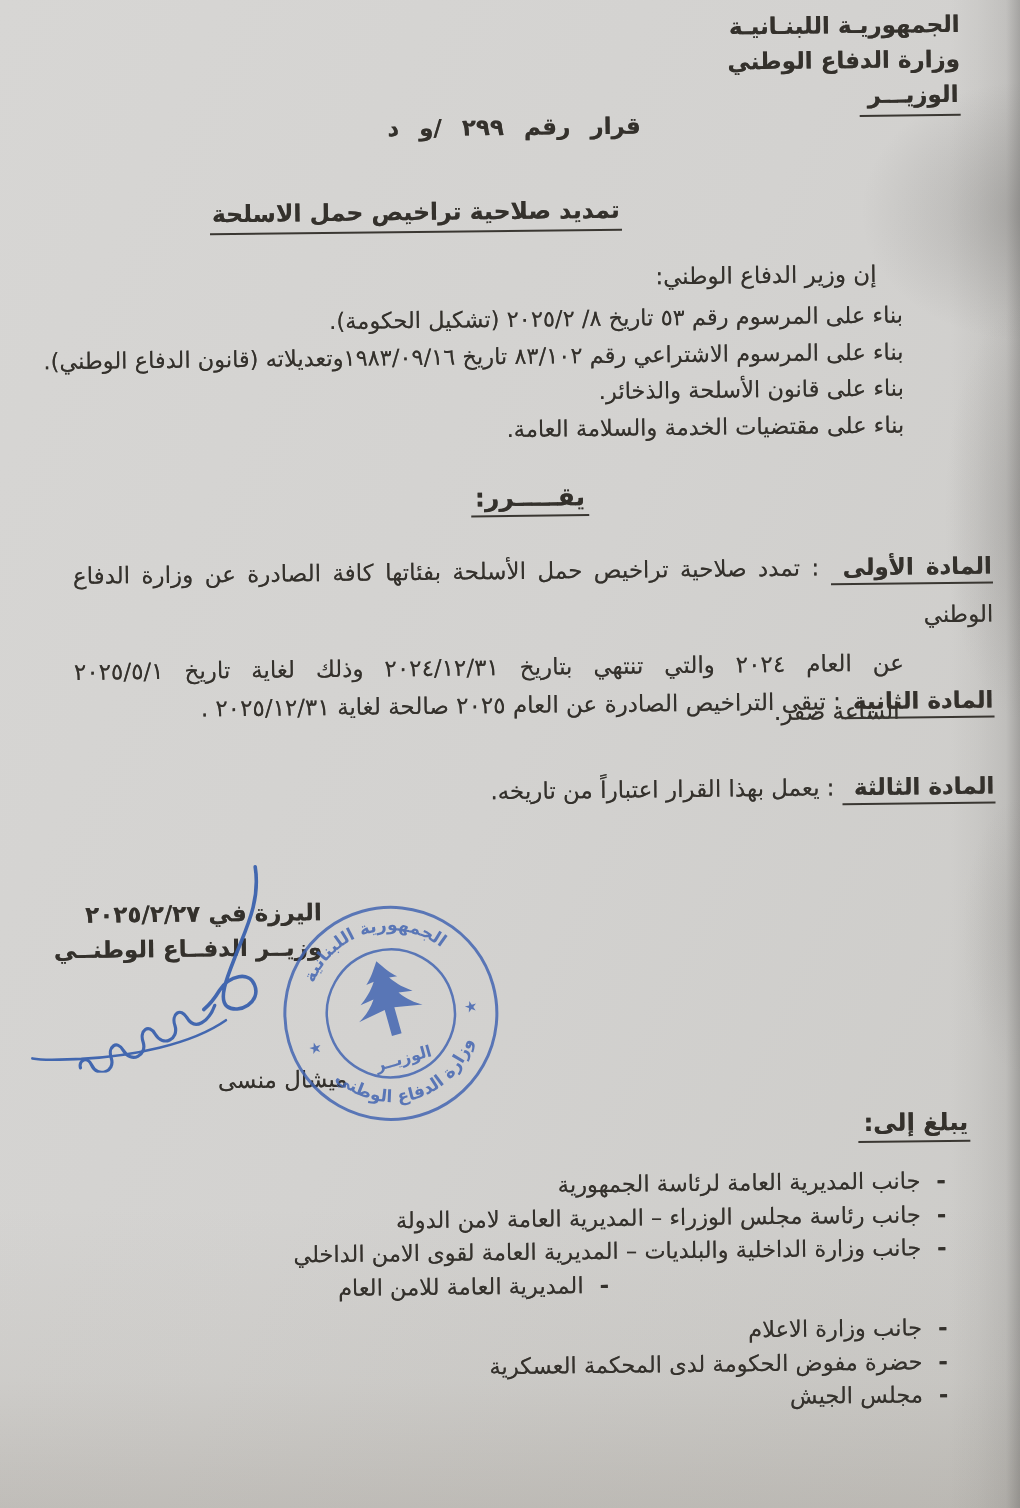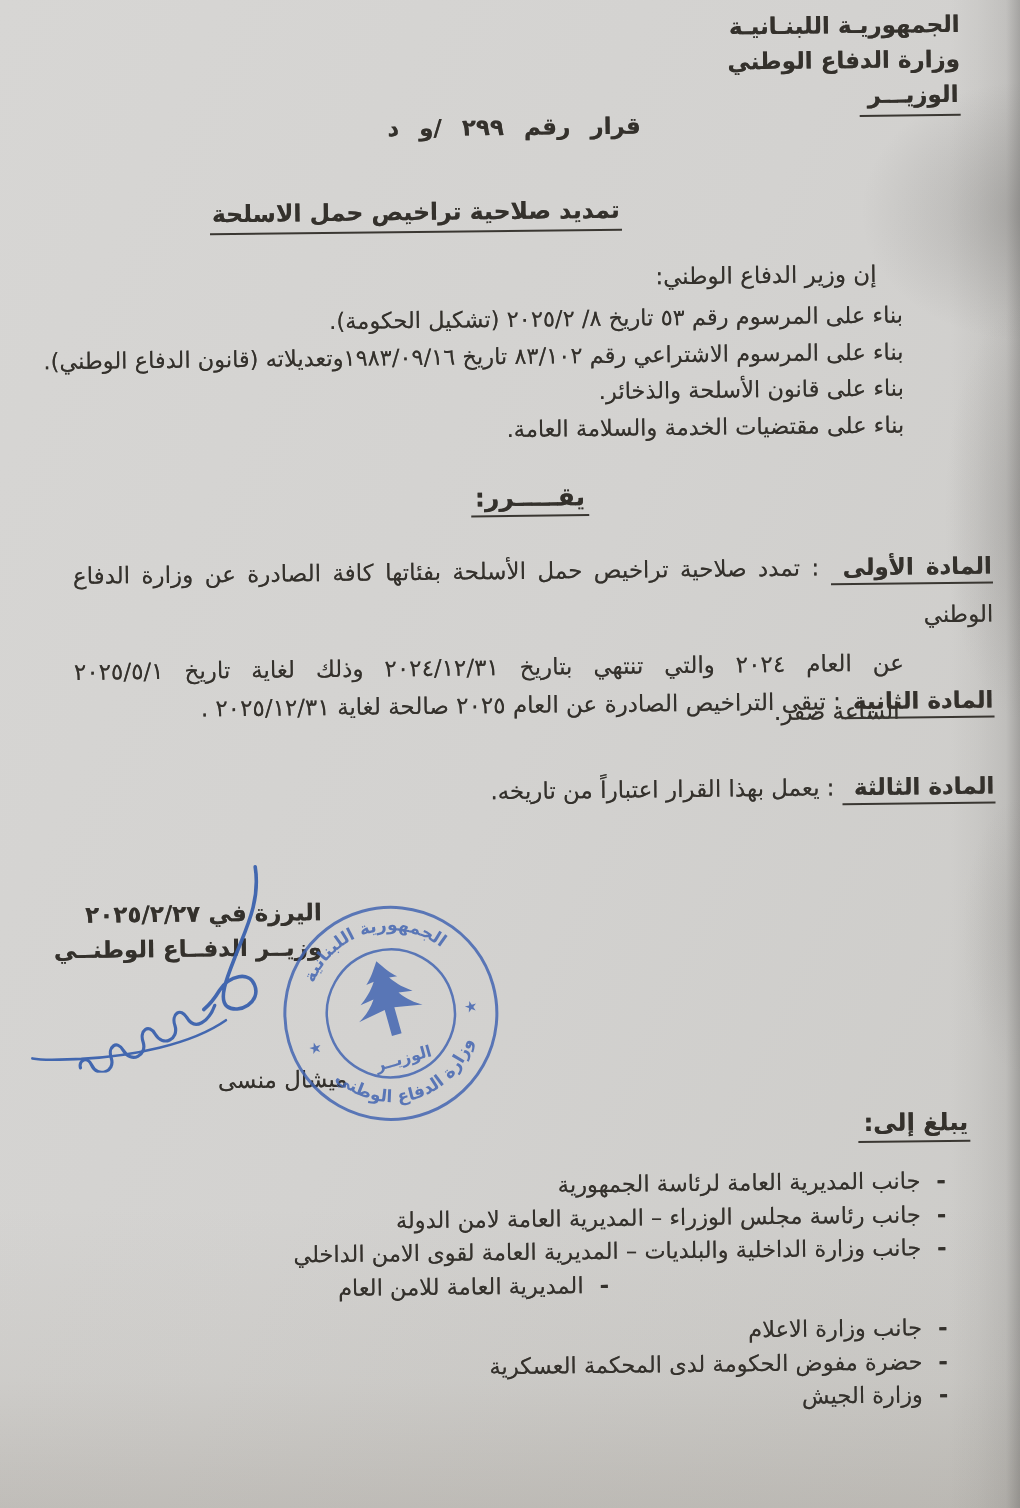--- a/index.html
+++ b/index.html
@@ -155,17 +155,17 @@
     <div class="row gap">
         <span class="dash">-</span>
         <span>جانب وزارة الاعلام</span>
       </div>
     <div class="row">
         <span class="dash">-</span>
         <span>حضرة مفوض الحكومة لدى المحكمة العسكرية</span>
       </div>
     <div class="row">
         <span class="dash">-</span>
-        <span>وزارة الجيش</span>
+        <span>مجلس الجيش</span>
       </div>
   </div>
 
 </div>
 
 </body></html>

